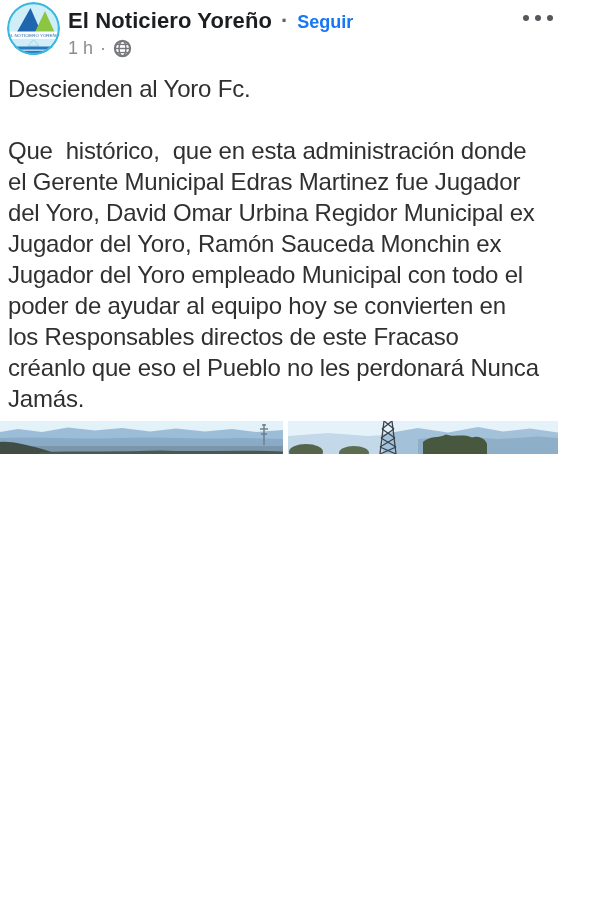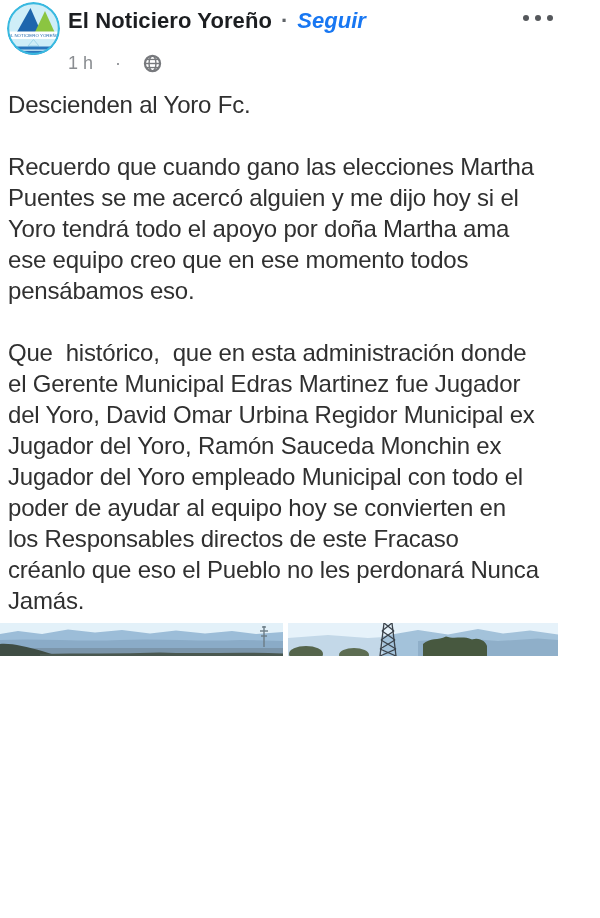--- a/index.html
+++ b/index.html
@@ -18,31 +18,31 @@
   .avatar {
     position: absolute; left: 7px; top: 2px;
     width: 53px; height: 53px; border-radius: 50%; overflow: hidden;
     cursor: pointer;
   }
   .avatar svg { display: block; }
   .header-text { margin-left: 61px; padding-top: 4px; }
   .name-row { display: flex; align-items: baseline; gap: 9px; line-height: 26px; }
   .page-name { font-size: 22px; font-weight: bold; color: #1c1e21; letter-spacing: 0.1px; cursor: pointer; }
   .sep { font-size: 22px; font-weight: bold; color: #5f6368; }
-  .follow { font-size: 22px; font-weight: bold; color: #1877f2; text-decoration: none; cursor: pointer; font-style: italic; }
-  .meta-row { display: flex; align-items: center; gap: 22px; margin-top: 19px; color: #8a8d91; }
+  .follow { font-size: 18px; font-weight: bold; color: #1877f2; text-decoration: none; cursor: pointer; }
+  .meta-row { display: flex; align-items: center; gap: 7px; margin-top: 3px; color: #8a8d91; }
   .timestamp { font-size: 18px; color: #8a8d91; }
   .sep2 { font-size: 18px; color: #8a8d91; }
   .globe { width: 19px; height: 19px; display: inline-block; }
   .menu { position: absolute; top: 11px; right: 43px; display: flex; gap: 6px; padding: 4px; cursor: pointer; }
   .menu .dot { width: 6px; height: 6px; border-radius: 50%; background: #55585c; }
 
   
   .post-body {
-    margin-top: 27px;
+    margin-top: 11px;
     padding: 0 8px;
     font-size: 24px;
     line-height: 31px;
     color: #303030;
     letter-spacing: -0.2px;
   }
   .post-body p { margin: 0; white-space: pre-wrap; }
   .post-body p.gap-after { margin-bottom: 31px; }
   .post-body .link { color: #3880d4; text-decoration: none; cursor: pointer; }
 
@@ -99,25 +99,20 @@
     </div>
     <div class="menu">
       <span class="dot"></span>
         <span class="dot"></span>
         <span class="dot"></span>
     </div>
   </div>
 
   <div class="post-body">
     <p class="gap-after">Descienden al Yoro Fc.</p>
-    <p class="gap-after">Recuerdo que cuando gano las elecciones Martha
-Puentes se me acercó alguien y me dijo hoy si el
-Yoro tendrá todo el apoyo por doña Martha ama
-ese equipo creo que en ese momento todos
-pensábamos eso.</p>
     <p>Que  histórico,  que en esta administración donde
 el Gerente Municipal Edras Martinez fue Jugador
 del Yoro, David Omar Urbina Regidor Municipal ex
 Jugador del Yoro, Ramón Sauceda Monchin ex
 Jugador del Yoro empleado Municipal con todo el
 poder de ayudar al equipo hoy se convierten en
 los Responsables directos de este Fracaso
 créanlo que eso el Pueblo no les perdonará Nunca
 Jamás.</p>
   </div>

